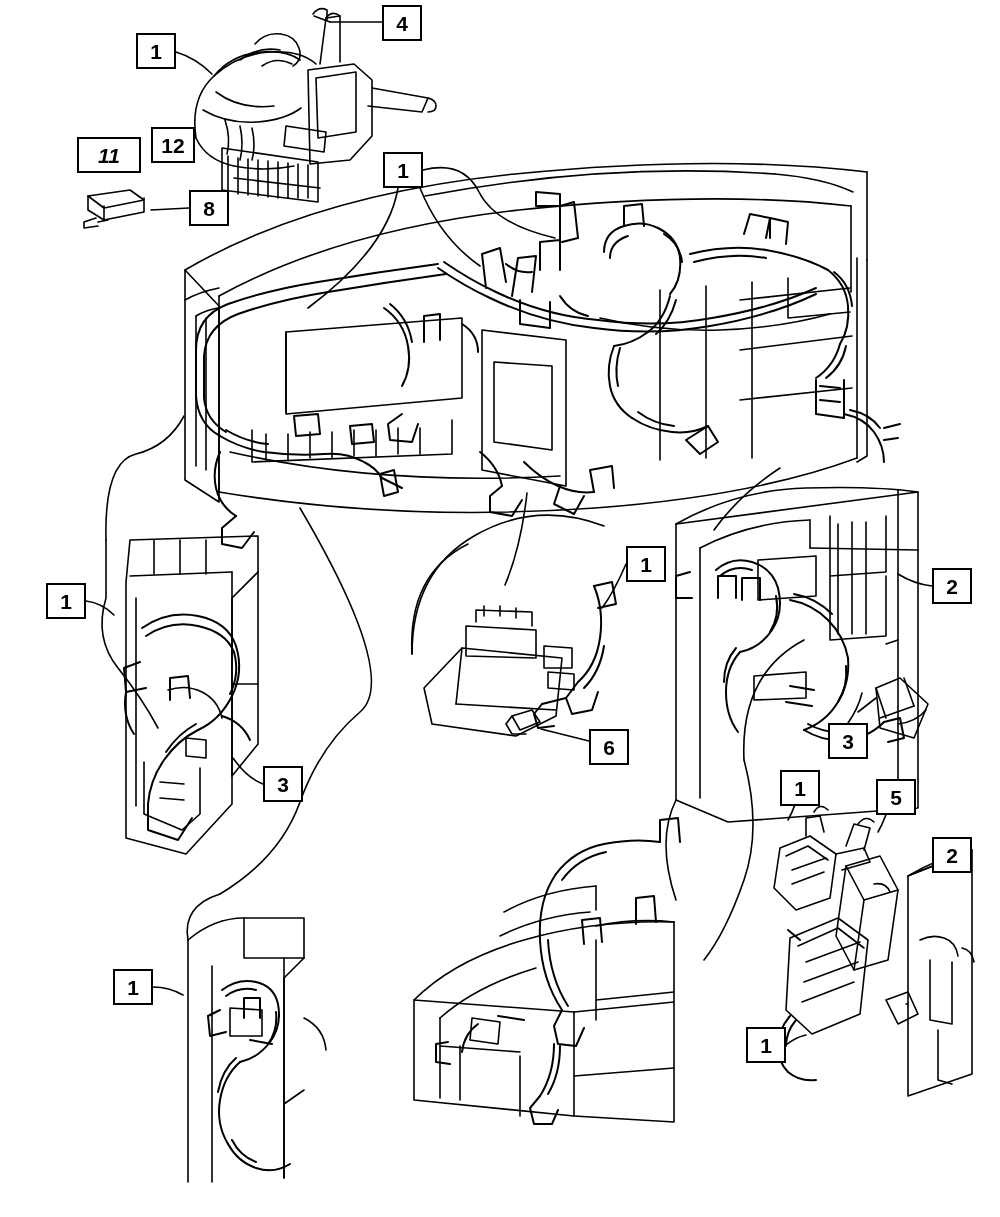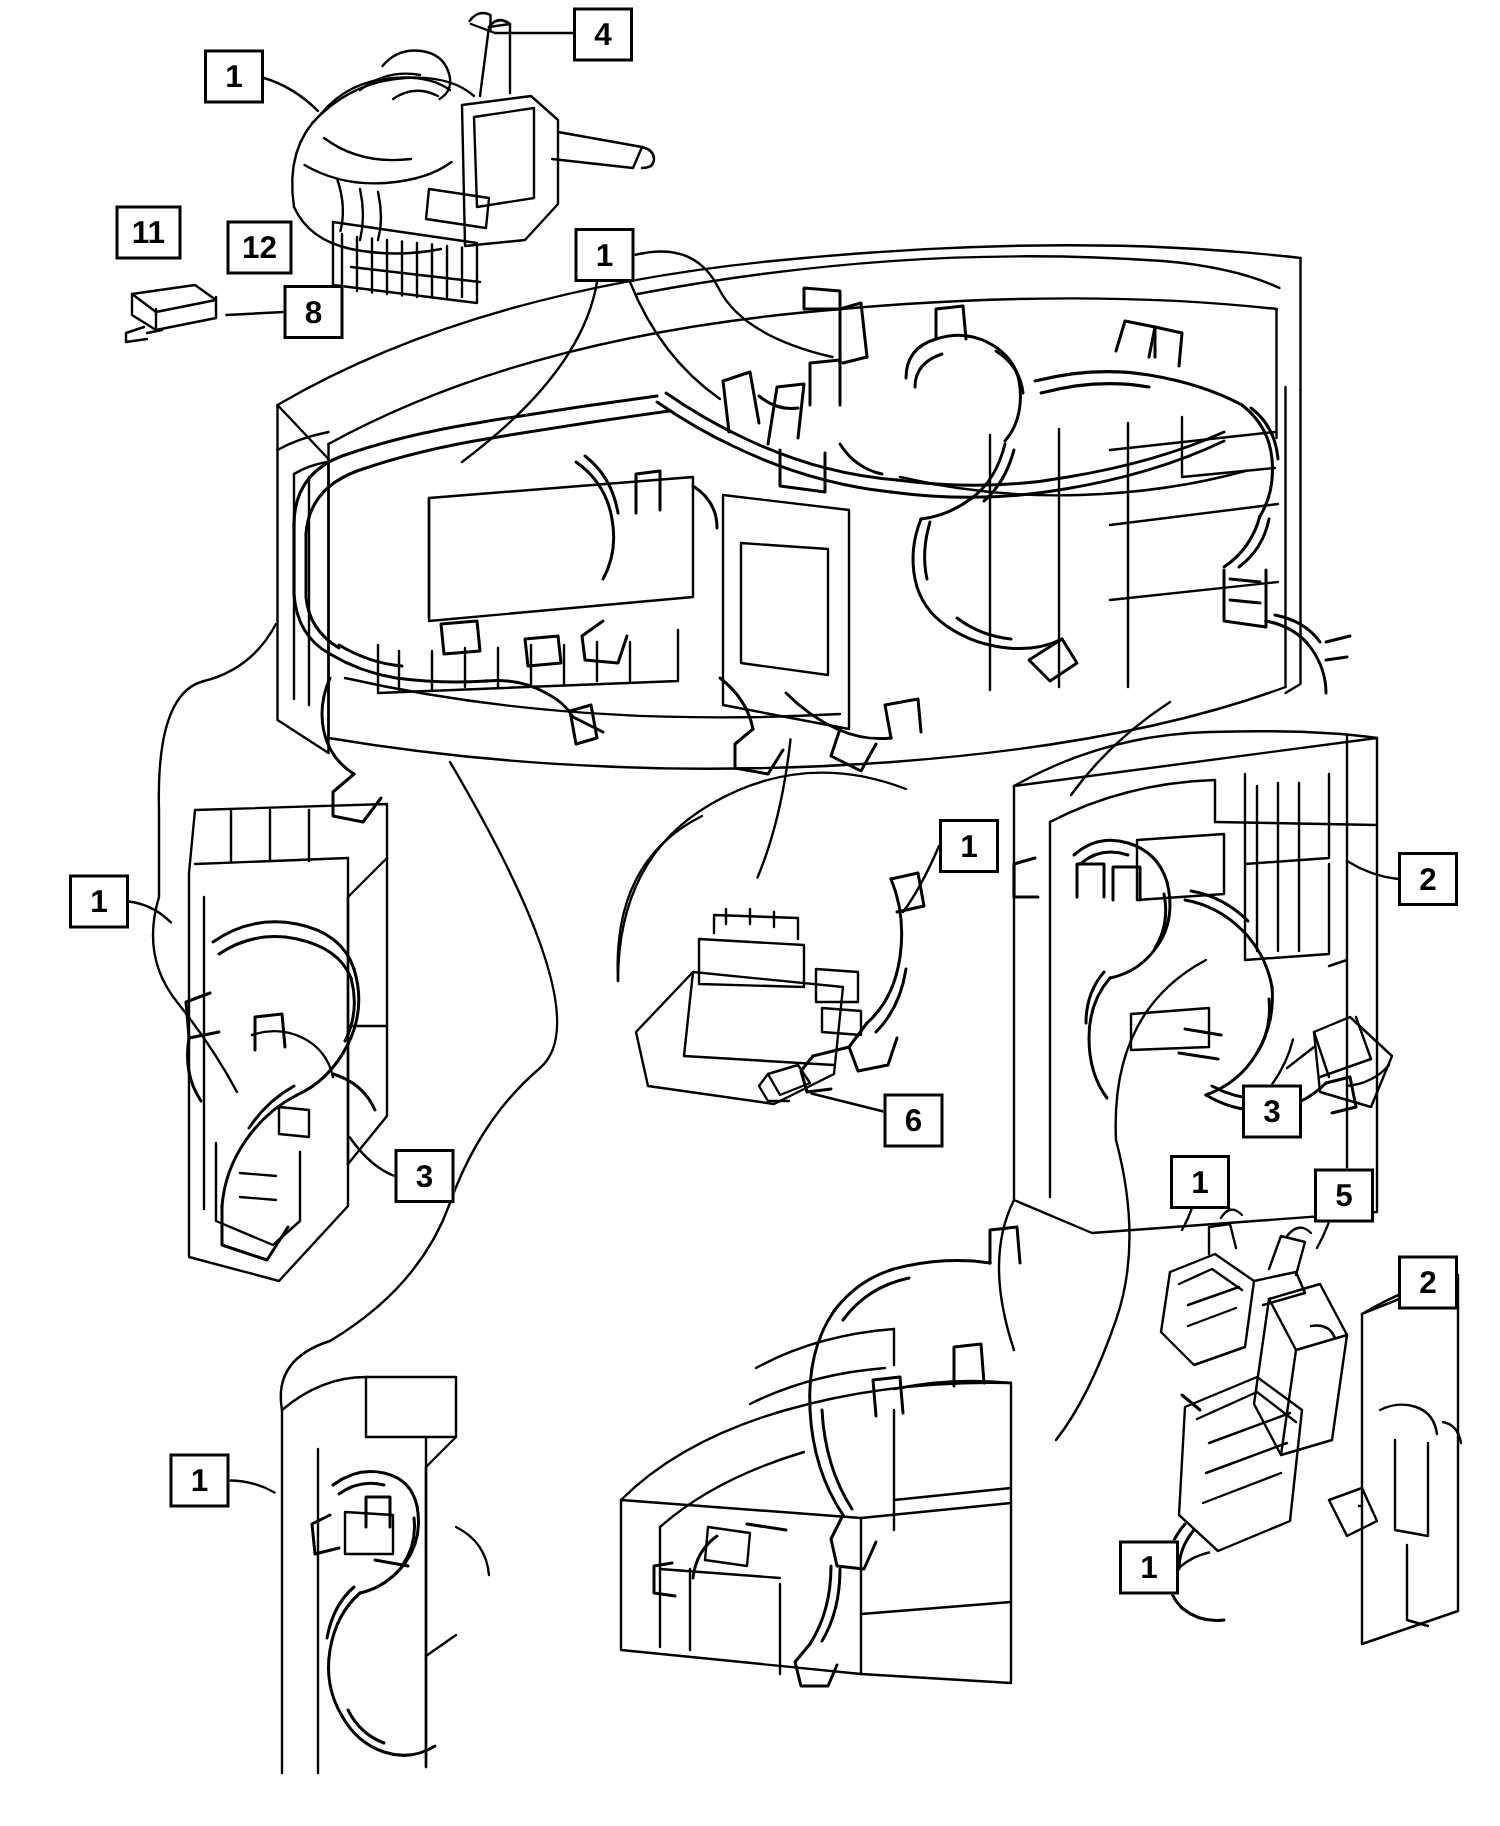--- a/index.html
+++ b/index.html
@@ -431,22 +431,22 @@
       </g>
 
       <path d="M412 654 q-4 -80 56 -110"></path>
       <path d="M744 760 q-4 -86 60 -120"></path>
 
     </g>
   </svg>
 
   <div class="callout" style="left:136px; top:33px;   width:40px; height:36px;">1</div>
   <div class="callout" style="left:382px; top:5px;    width:40px; height:36px;">4</div>
-  <div class="callout" style="left:77px;  top:137px;  width:44px; height:36px;">11</div>
-  <div class="callout" style="left:151px; top:147px;  width:44px; height:36px;">12</div>
+  <div class="callout" style="left:77px;  top:137px;  width:64px; height:36px;font-style:italic;">11</div>
+  <div class="callout" style="left:151px; top:127px;  width:44px; height:36px;">12</div>
   <div class="callout" style="left:383px; top:152px;  width:40px; height:36px;">1</div>
   <div class="callout" style="left:189px; top:190px;  width:40px; height:36px;">8</div>
   <div class="callout" style="left:626px; top:546px;  width:40px; height:36px;">1</div>
   <div class="callout" style="left:932px; top:568px;  width:40px; height:36px;">2</div>
   <div class="callout" style="left:46px;  top:583px;  width:40px; height:36px;">1</div>
   <div class="callout" style="left:828px; top:723px;  width:40px; height:36px;">3</div>
   <div class="callout" style="left:589px; top:729px;  width:40px; height:36px;">6</div>
   <div class="callout" style="left:263px; top:766px;  width:40px; height:36px;">3</div>
   <div class="callout" style="left:780px; top:770px;  width:40px; height:36px;">1</div>
   <div class="callout" style="left:876px; top:779px;  width:40px; height:36px;">5</div>

